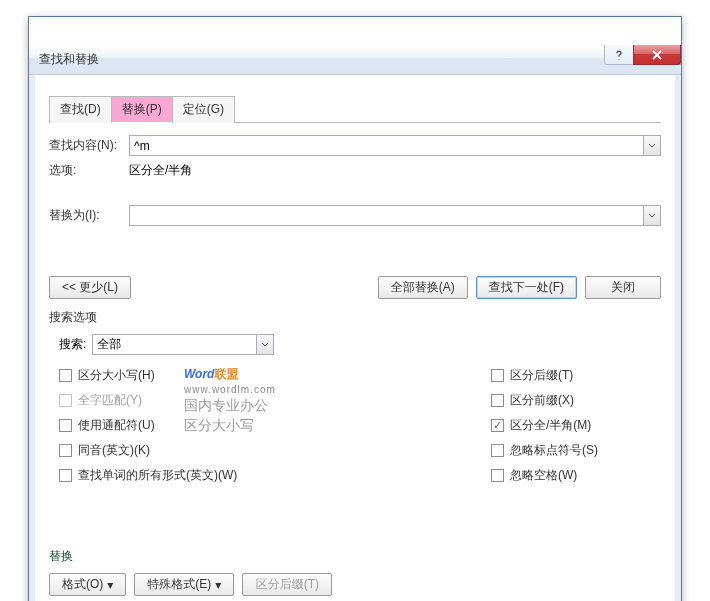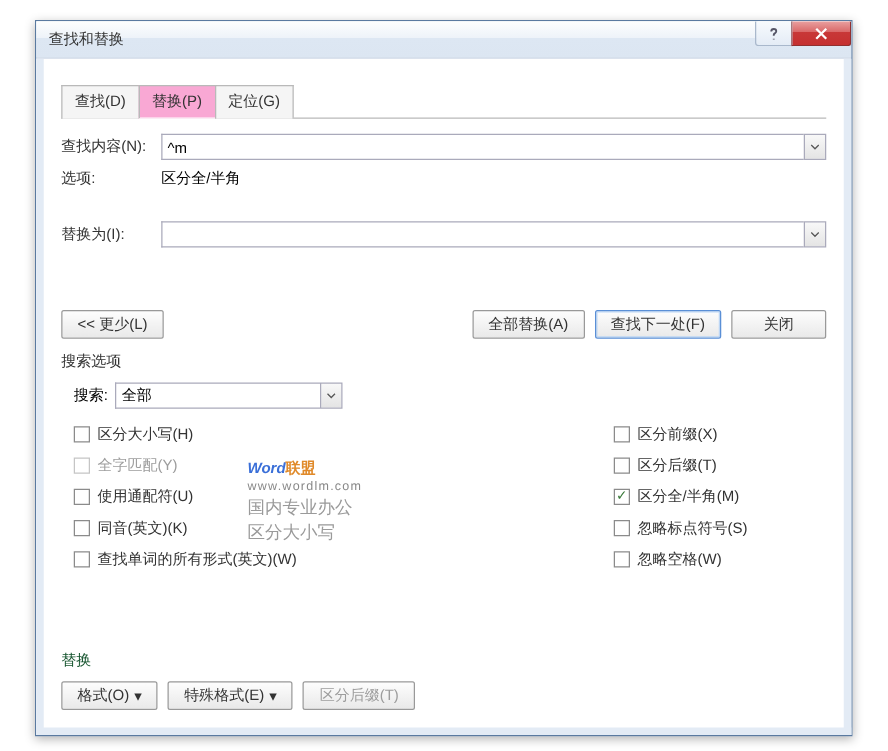--- a/index.html
+++ b/index.html
@@ -1,20 +1,20 @@
 <!DOCTYPE html>
 <html><head>
 <meta charset="utf-8">
 <style>
 * { box-sizing: border-box; margin: 0; padding: 0; font-family: "Microsoft YaHei", "SimSun", Tahoma, sans-serif; font-size: 12px; }
 body { background: #fff; padding: 8px; }
 
 .window { width: 654px; border: 1px solid #5a7aa0; background: #fff; box-shadow: 0 2px 8px rgba(0,0,0,0.3); margin: 8px auto; }
 
-.titlebar { height: 30px; background: linear-gradient(to bottom, #fdfefe 0%, #eef3f9 45%, #dde7f3 46%, #dce6f2 100%); display: flex; align-items: center; padding: 0 0 0 10px; border-bottom: 1px solid #c0cde0; }
+.titlebar { height: 30px; background: linear-gradient(to bottom, #fdfefe 0%, #eef3f9 45%, #dde7f3 46%, #dce6f2 100%); display: flex; align-items: center; padding: 0 0 0 10px; border-bottom: 1px solid #c0cde0; margin-top: 28px; }
 .titlebar-text { flex: 1; color: #333; }
 .titlebar-btns { display: flex; height: 100%; align-items: flex-start; }
 .tbtn { width: 30px; height: 20px; display: flex; align-items: center; justify-content: center; border: 1px solid #a9b8cc; border-top: none; background: linear-gradient(to bottom, #f7fafd, #e4ecf6); margin-left: -1px; }
 .tbtn.help { border-radius: 0 0 0 3px; }
 .tbtn.close { width: 48px; background: linear-gradient(to bottom, #e9a0a0 0%, #d96868 45%, #c83838 46%, #c53030 100%); border-color: #903030; border-radius: 0 0 3px 0; }
 .tbtn.close svg { stroke: #fff; }
 .tbtn.help svg { stroke: #556; }
 
 .body { padding: 20px 14px 14px 14px; background: #fff; border: 6px solid #e3ebf5; border-top: none; }
 
@@ -42,21 +42,21 @@
 .search-row .combo { flex: 0 0 66px; }
 
 .checks { display: flex; margin-left: 10px; }
 .checks-col { flex: 1; display: flex; flex-direction: column; gap: 8px; }
 .check { display: flex; align-items: center; gap: 6px; color: #333; }
 .check.disabled { color: #9d9d9d; }
 .checkbox { width: 13px; height: 13px; border: 1px solid #8b8b8b; background: #fff; display: flex; align-items: center; justify-content: center; }
 .check.disabled .checkbox { border-color: #c5c5c5; }
 .checkbox.checked::after { content: "✓"; font-size: 11px; color: #3a7a3a; line-height: 1; }
 
-.watermark { position: absolute; left: 190px; top: 342px; pointer-events: none; text-align: left; }
+.watermark { position: absolute; left: 176px; top: 342px; pointer-events: none; text-align: left; }
 .watermark .logo { font-size: 22px; font-weight: bold; font-style: italic; }
 .watermark .logo .w { color: #3a6fd8; }
 .watermark .logo .ord { color: #3a6fd8; }
 .watermark .logo .lm { color: #e08a2a; font-style: normal; }
 .watermark .url { font-size: 10px; color: #888; letter-spacing: 1px; }
 .watermark .sub { color: #9a9a9a; font-size: 14px; margin-top: 2px; }
 
 .container { position: relative; }
 
 .sep { height: 60px; }
@@ -167,25 +167,25 @@
               <span>同音(英文)(K)</span>
             </label>
         <label class="check">
               <span class="checkbox"></span>
               <span>查找单词的所有形式(英文)(W)</span>
             </label>
       </div>
       <div class="checks-col" style="flex:0 0 170px">
         <label class="check">
               <span class="checkbox"></span>
+              <span>区分后缀(T)</span>
+            </label>
+        <label class="check">
+              <span class="checkbox"></span>
               <span>区分前缀(X)</span>
-            </label>
-        <label class="check">
-              <span class="checkbox"></span>
-              <span>区分后缀(T)</span>
             </label>
         <label class="check">
               <span class="checkbox checked"></span>
               <span>区分全/半角(M)</span>
             </label>
         <label class="check">
               <span class="checkbox"></span>
               <span>忽略标点符号(S)</span>
             </label>
         <label class="check">

